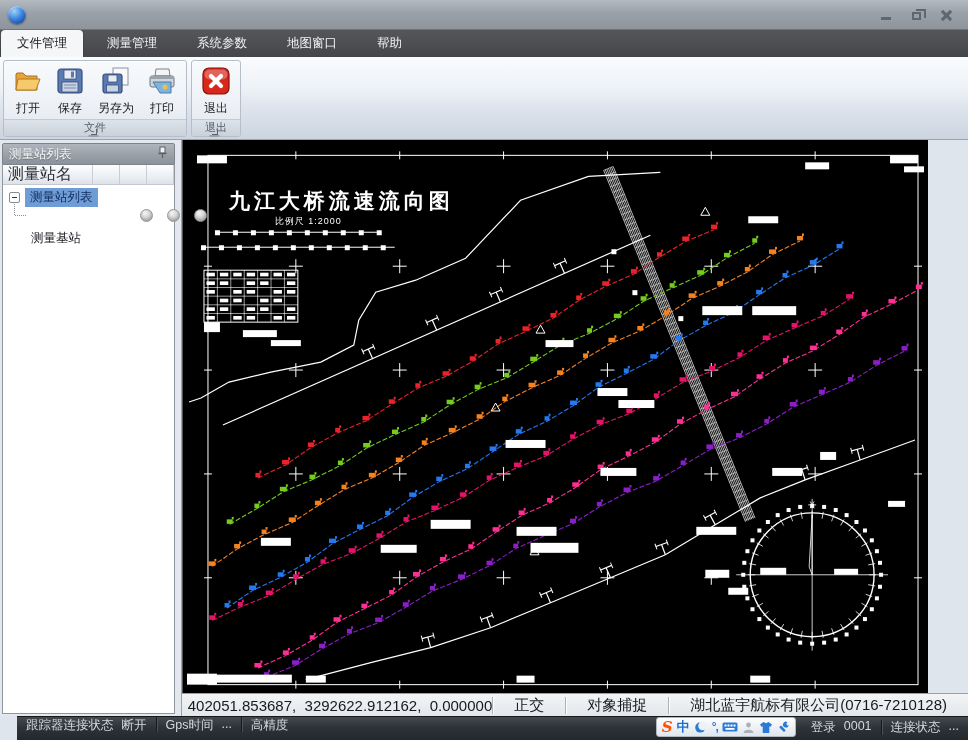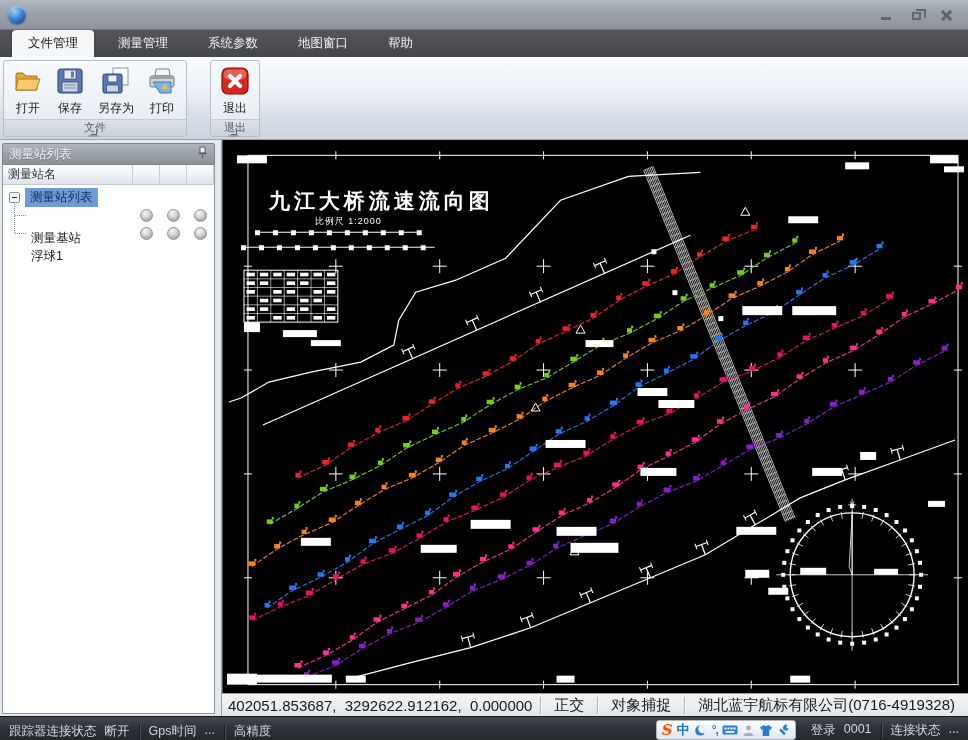--- a/index.html
+++ b/index.html
@@ -18,27 +18,27 @@
   .win-controls { margin-left:auto; display:flex; gap:14px; padding-right:14px; position:relative; }
   .wc { width:16px; height:14px; display:flex; align-items:center; justify-content:center; cursor:default; }
   .wc-min { width:10px; height:3px; background:#5f666d; margin-top:7px; }
   .wc-restore { width:9px; height:8px; border:2px solid #5f666d; position:relative; margin-top:2px; }
   .wc-restore::before { content:''; position:absolute; left:2px; top:-5px; width:8px; height:7px; border:2px solid #5f666d; border-left:none; border-bottom:none; }
   .wc-x { position:relative; width:12px; height:12px; }
   .wc-x::before,.wc-x::after { content:''; position:absolute; left:5px; top:0; width:3px; height:13px; background:#5f666d; }
   .wc-x::before { transform:rotate(45deg); } .wc-x::after { transform:rotate(-45deg); }
 
   
-  .tabstrip { height:27px; background:linear-gradient(180deg,#55565a,#454649); display:flex; align-items:flex-start; padding-left:12px; }
+  .tabstrip { height:27px; background:linear-gradient(180deg,#55565a,#454649); display:flex; align-items:flex-start; padding-left:1px; }
   .rtab { padding:5px 16px 5px 16px; color:#f0f2f4; font-size:12.5px; margin-right:8px; border-radius:4px 4px 0 0; cursor:default; }
   .rtab.active { background:#f4f6f8; color:#1a1a1a; box-shadow:0 -1px 2px rgba(0,0,0,.3); }
 
   
   .ribbon { height:83px; background:linear-gradient(180deg,#fafcfe 0%,#edf1f6 40%,#dde4ec 62%,#ccd5e0 100%);
-    border-bottom:1px solid #9aa2ab; display:flex; align-items:stretch; padding:3px 0 2px 3px;gap:19px; }
+    border-bottom:1px solid #9aa2ab; display:flex; align-items:stretch; padding:3px 0 2px 3px; }
   .rgroup { border:1px solid #b6bec8; border-radius:3px; margin-right:4px;
     background:linear-gradient(180deg,#f8fafc 0%,#eef2f7 55%,#dfe6ee 100%);
     display:flex; flex-direction:column; box-shadow:inset 0 1px 0 #fff; }
   .rgroup-buttons { flex:1; display:flex; align-items:flex-start; padding:2px 3px 0 3px; }
   .rbtn { width:42px; display:flex; flex-direction:column; align-items:center; padding-top:2px; cursor:default; border-radius:3px; }
   .rbtn.wide { width:50px; }
   .rbtn-icon { width:32px; height:32px; display:flex; align-items:center; justify-content:center; }
   .rbtn-label { font-size:12px; color:#1b1b1b; margin-top:3px; white-space:nowrap; }
   .rgroup-caption { height:17px; display:flex; align-items:center;
     background:linear-gradient(180deg,#dde3ea,#c9d1da); border-radius:0 0 2px 2px; border-top:1px solid #c2cad3;flex-direction:column; }
@@ -53,21 +53,21 @@
 
   
   .sidepanel { width:222px; background:#e3e8ee; border-right:1px solid #9aa2ab; display:flex; flex-direction:column; padding:3px 6px 2px 2px; }
   .panel-header { height:22px; background:linear-gradient(180deg,#aeb5bd 0%,#99a0a8 55%,#8b929a 100%);
     border:1px solid #7d848c; border-radius:2px 2px 0 0; display:flex; align-items:center; color:#f6f8fa; font-size:12.5px;
     padding:0 6px; text-shadow:0 1px 1px rgba(0,0,0,.3); }
   .panel-header .pin { margin-left:auto; cursor:default; }
   .panel-body { flex:1; background:#fff; border:1px solid #8f969e; border-top:none; display:flex; flex-direction:column; }
   .cols-header { height:20px; display:flex; background:linear-gradient(180deg,#fcfdfe,#e9edf2 70%,#dde2e8);
     border-bottom:1px solid #c3c9cf; }
-  .col-cell { border-right:1px solid #c9ced4; font-size:12px; color:#2a2e33; display:flex; align-items:center; padding:0 5px; }
+  .col-cell { border-right:1px solid #c9ced4; font-size:16px; color:#2a2e33; display:flex; align-items:center; padding:0 5px; }
   .col-name { flex:1; } .col-s { width:27px; }
   .tree { flex:1; padding-top:3px; position:relative; font-size:12.5px; color:#15181c; }
   .tree-root-row { display:flex; align-items:center; height:18px; padding-left:6px; cursor:default; }
   .expander { width:11px; height:11px; border:1px solid #848b93; background:#fff; border-radius:2px; position:relative; margin-right:5px; }
   .expander::before { content:''; position:absolute; left:2px; right:2px; top:4px; height:1px; background:#30343a; }
   .root-label { background:#6f9cd4; color:#0e2b5e; padding:1px 5px; }
   .tree-children { position:relative; }
   .tree-children::before { content:''; position:absolute; left:11px; top:-2px; bottom:9px; border-left:1px dotted #8a9098; }
   .station-row { display:flex; align-items:center; height:18px; position:relative; cursor:default; }
   .stub { width:11px; border-top:1px dotted #8a9098; margin-left:12px; margin-right:5px; }
@@ -78,25 +78,25 @@
     border:1px solid #8f9398; box-shadow:inset 0 -2px 3px rgba(0,0,0,.15); }
 
   
   .rightcol { flex:1; display:flex; flex-direction:column; }
   #cad { display:block; width:746px; height:553px; background:#000; border-left:1px solid #555; }
   #cad text { font-family:"Liberation Sans","DejaVu Sans",sans-serif; }
 
   .statusbar { height:23px; background:linear-gradient(180deg,#f2f4f6,#e4e7ea); border-top:1px solid #9aa0a6;
     display:flex; align-items:center; font-size:15px; color:#17191c; }
   .coords { flex:1; padding-left:6px; white-space:pre; }
-  .sb-cell { padding:0 13px; height:17px; display:flex; align-items:center; border-left:1px solid #adb2b8; box-shadow:inset 1px 0 0 #fdfdfd; white-space:nowrap; cursor:default; }
+  .sb-cell { padding:0 21px; height:17px; display:flex; align-items:center; border-left:1px solid #adb2b8; box-shadow:inset 1px 0 0 #fdfdfd; white-space:nowrap; cursor:default; }
 
   
   .taskbar { height:24px; background:linear-gradient(180deg,#454a51 0%,#2e3338 45%,#24282d 100%);
-    display:flex; align-items:flex-end; color:#d3d8dd; font-size:12.5px; border-top:1px solid #15181b; }
+    display:flex; align-items:flex-start; color:#d3d8dd; font-size:12.5px; border-top:1px solid #15181b;margin-left:17px; }
   .ts-item { padding:0 9px; white-space:nowrap; display:flex; gap:8px; }
   .ts-sep { width:1px; height:15px; background:#17191c; box-shadow:1px 0 0 #4d535a; }
   .ts-right { margin-left:auto; display:flex; align-items:center; }
   .ime { height:20px; background:linear-gradient(180deg,#fdfdfe,#dfe6ee); border:1px solid #aeb6bf; border-radius:3px;
     display:flex; align-items:center; gap:4px; padding:0 5px; margin-right:6px; color:#2b7bd4; }
   .ime span { display:flex; align-items:center; }
   .ime .sogou { color:#ff5000; font-weight:900; font-style:italic; font-size:15px; font-family:"DejaVu Serif",serif; }
   .ime .mode { color:#1a6fd0; font-weight:bold; font-size:13px; }
   .ime .punct { font-weight:bold; font-size:12px; letter-spacing:-1px; }
 </style>
@@ -225,29 +225,20 @@
         </div>
         <div class="tree">
           <div class="tree-root-row">
             <span class="expander"></span>
             <span class="root-label">测量站列表</span>
           </div>
           <div class="tree-children">
             <div class="station-row">
               <span class="stub"></span>
               <span class="s-label">测量基站</span>
-              <span class="leds">
-                  <span class="led"></span>
-                  <span class="led"></span>
-                  <span class="led"></span>
-                </span>
-            </div>
-            <div class="station-row">
-              <span class="stub"></span>
-              <span class="s-label">浮球1</span>
               <span class="leds">
                   <span class="led"></span>
                   <span class="led"></span>
                   <span class="led"></span>
                 </span>
             </div>
           </div>
         </div>
       </div>
     </div>
@@ -1011,21 +1002,21 @@
             <polygon points="352,407 347.5,415 356.5,415" fill="none" stroke="#ffffff" stroke-width="1"></polygon>
             <rect x="429" y="109" width="5" height="5" fill="#ffffff"></rect>
             <rect x="450" y="150" width="5" height="5" fill="#ffffff"></rect>
             <rect x="496" y="176" width="5" height="5" fill="#ffffff"></rect>
           </g>
         </svg>
       <div class="statusbar">
         <span class="coords">402051.853687,  3292622.912162,  0.000000</span>
         <span class="sb-cell">正交</span>
         <span class="sb-cell">对象捕捉</span>
-        <span class="sb-cell">湖北蓝宇航标有限公司(0716-4919328)</span>
+        <span class="sb-cell">湖北蓝宇航标有限公司(0716-7210128)</span>
       </div>
     </div>
   </div>
 
   <div class="taskbar">
     <span class="ts-item">
       <span>跟踪器连接状态</span>
       <span>断开</span>
     </span>
     <span class="ts-sep"></span>

